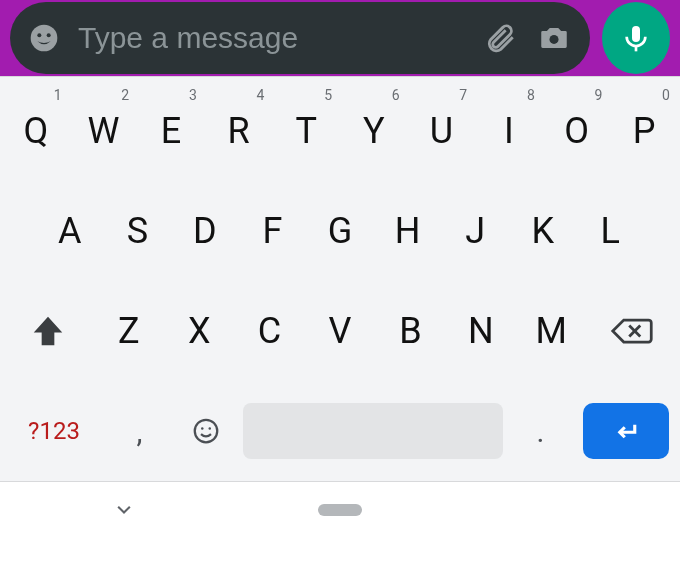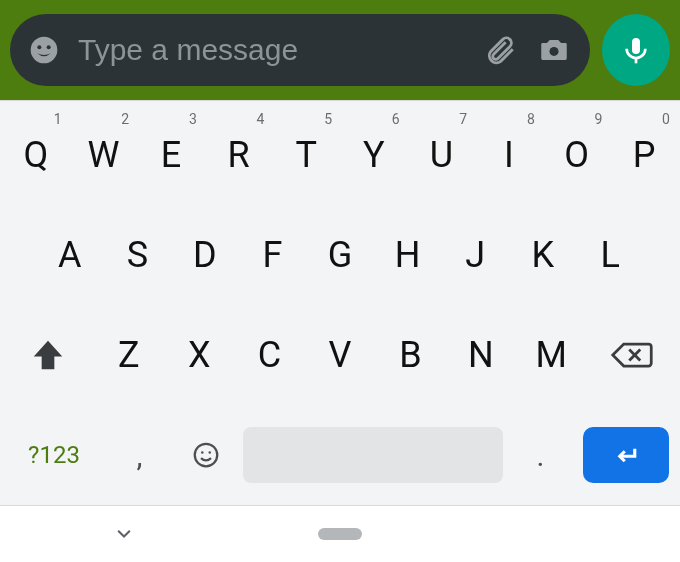--- a/index.html
+++ b/index.html
@@ -1,21 +1,21 @@
 <!DOCTYPE html>
 <html><head>
 <meta charset="utf-8">
 <style>
   * { box-sizing: border-box; margin: 0; padding: 0; }
   html, body { width: 680px; height: 562px; font-family: Roboto, Arial, sans-serif; overflow: hidden; background: #fff; }
 
   
   .topbar {
-    background: #4d7c0f;
-    height: 100px;
+    background: #a21caf;
+    height: 76px;
     display: flex;
     align-items: center;
     padding: 0 10px;
     gap: 12px;
   }
   .input-pill {
     flex: 1;
     background: #2b3336;
     border-radius: 40px;
     height: 72px;
@@ -97,21 +97,21 @@
     flex: 1.3;
     display: flex; align-items: center; justify-content: center;
     cursor: pointer;
   }
   .shift-key svg { width: 38px; height: 38px; }
   .backspace-key svg { width: 44px; height: 34px; }
 
   .sym-key {
     flex: 1.4;
     font-size: 24px;
-    color: #4d7c0f;
+    color: #b91c1c;
     display: flex; align-items: flex-end; justify-content: center;
     cursor: pointer;
   }
   .comma-key, .period-key {
     flex: 0.9;
     font-size: 30px;
     color: #4b4f54;
     display: flex; align-items: center; justify-content: center;
     cursor: pointer;
   }

